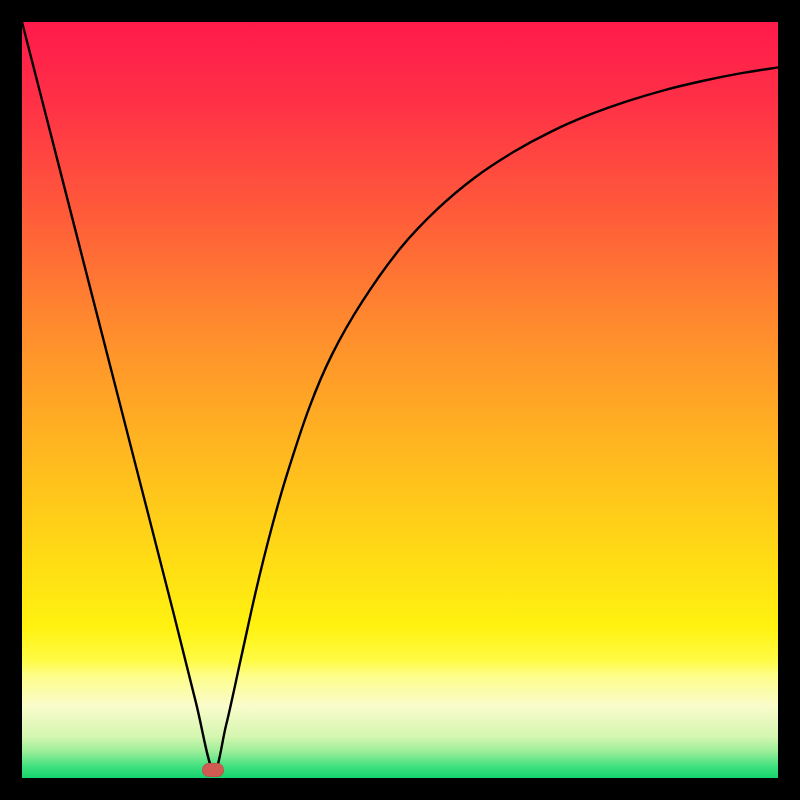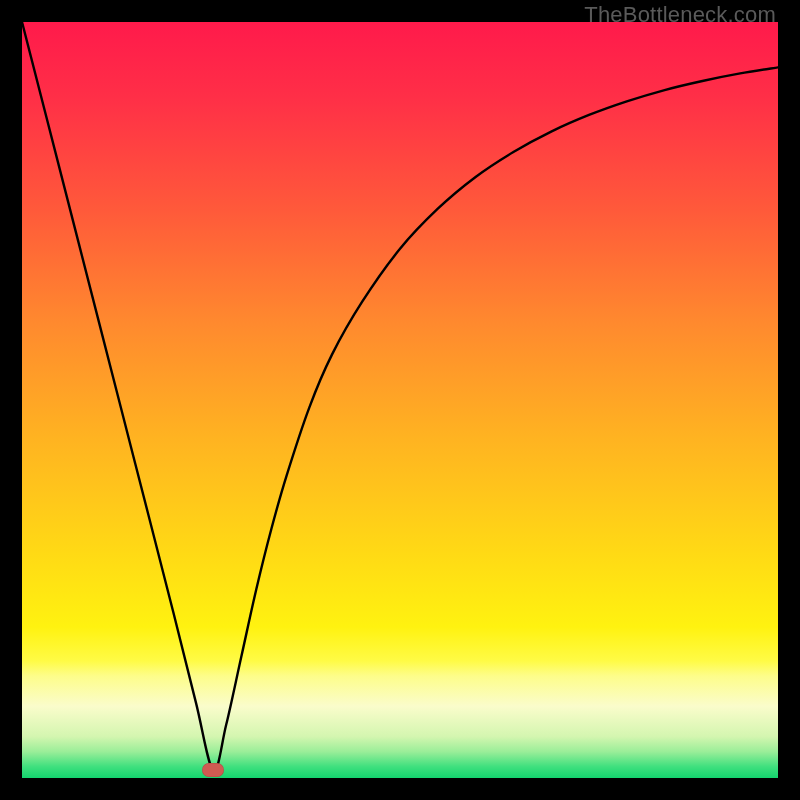--- a/index.html
+++ b/index.html
@@ -89,15 +89,14 @@
     </svg>
 
     <svg class="curve" viewBox="0 0 100 100" preserveAspectRatio="none">
       <path id="curve-path" d="M 0.000 0.000 C 0.833 3.250 3.333 13.000 5.000 19.500 C 6.667 26.000 8.333 32.500 10.000 39.000 C 11.667 45.500 13.333 52.000 15.000 58.500 C 16.667 65.000 18.667 72.750 20.000 78.000 C 21.333 83.250 22.117 86.500 23.000 90.000 C 23.883 93.500 24.633 98.500 25.300 99.000 C 25.967 99.500 26.383 95.500 27.000 93.000 C 27.617 90.500 28.333 87.000 29.000 84.000 C 29.667 81.000 30.333 77.833 31.000 75.000 C 31.667 72.167 32.333 69.500 33.000 67.000 C 33.667 64.500 34.167 62.667 35.000 60.000 C 35.833 57.333 37.000 53.667 38.000 51.000 C 39.000 48.333 39.833 46.333 41.000 44.000 C 42.167 41.667 43.500 39.333 45.000 37.000 C 46.500 34.667 48.333 32.050 50.000 30.000 C 51.667 27.950 53.333 26.283 55.000 24.700 C 56.667 23.117 58.333 21.750 60.000 20.500 C 61.667 19.250 63.333 18.200 65.000 17.200 C 66.667 16.200 68.333 15.317 70.000 14.500 C 71.667 13.683 73.333 12.967 75.000 12.300 C 76.667 11.633 78.333 11.050 80.000 10.500 C 81.667 9.950 83.333 9.450 85.000 9.000 C 86.667 8.550 88.333 8.167 90.000 7.800 C 91.667 7.433 93.333 7.100 95.000 6.800 C 96.667 6.500 99.167 6.133 100.000 6.000 " fill="none" stroke="#000" stroke-width="0.35" vector-effect="non-scaling-stroke" stroke-linejoin="round" stroke-linecap="round" style="stroke-width:2.4px"></path>
     </svg>
 
     <div class="marker" id="marker" style="left: 25.3%; top: 99%; background: rgb(207, 91, 82);"></div>
 
   </div>
 
-  <div class="watermark">TheBottleneck.com</div>
 
 </div>
 
 </body></html>

